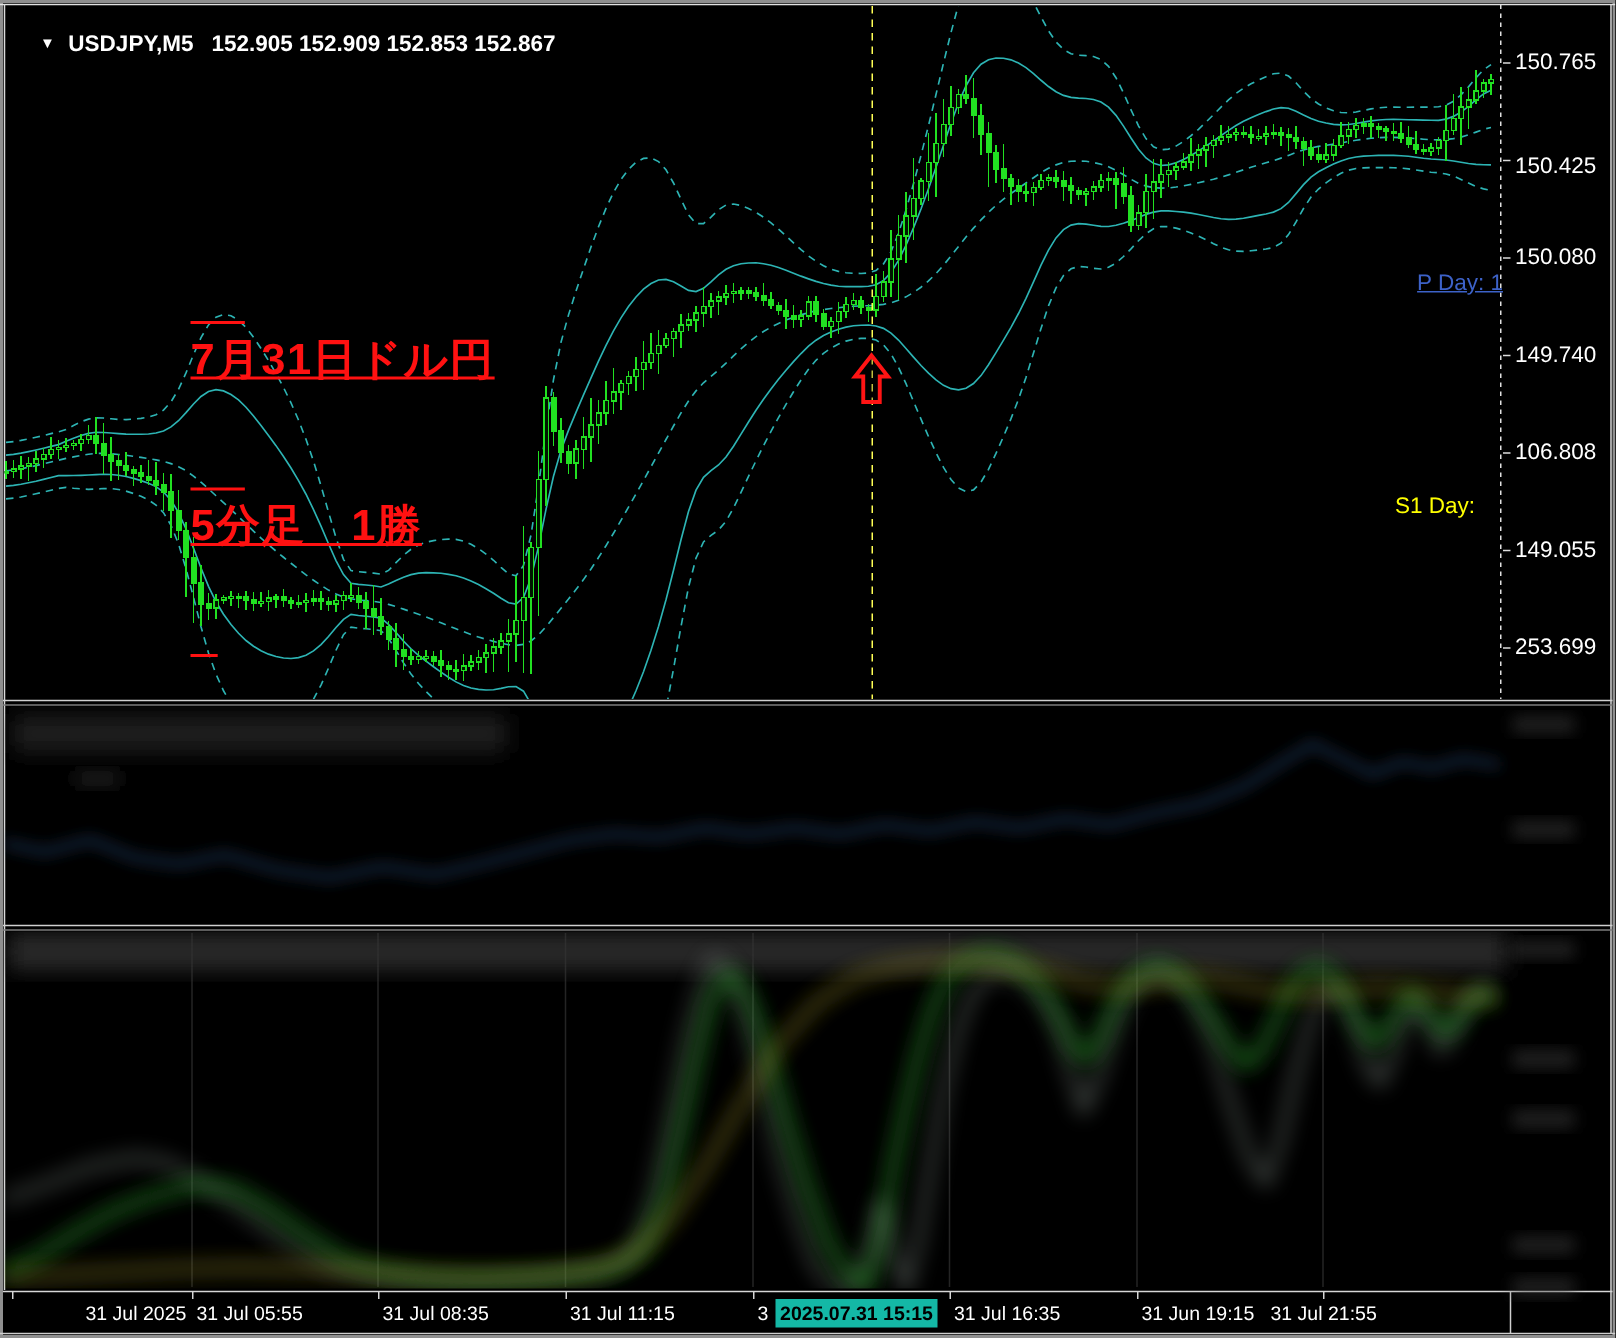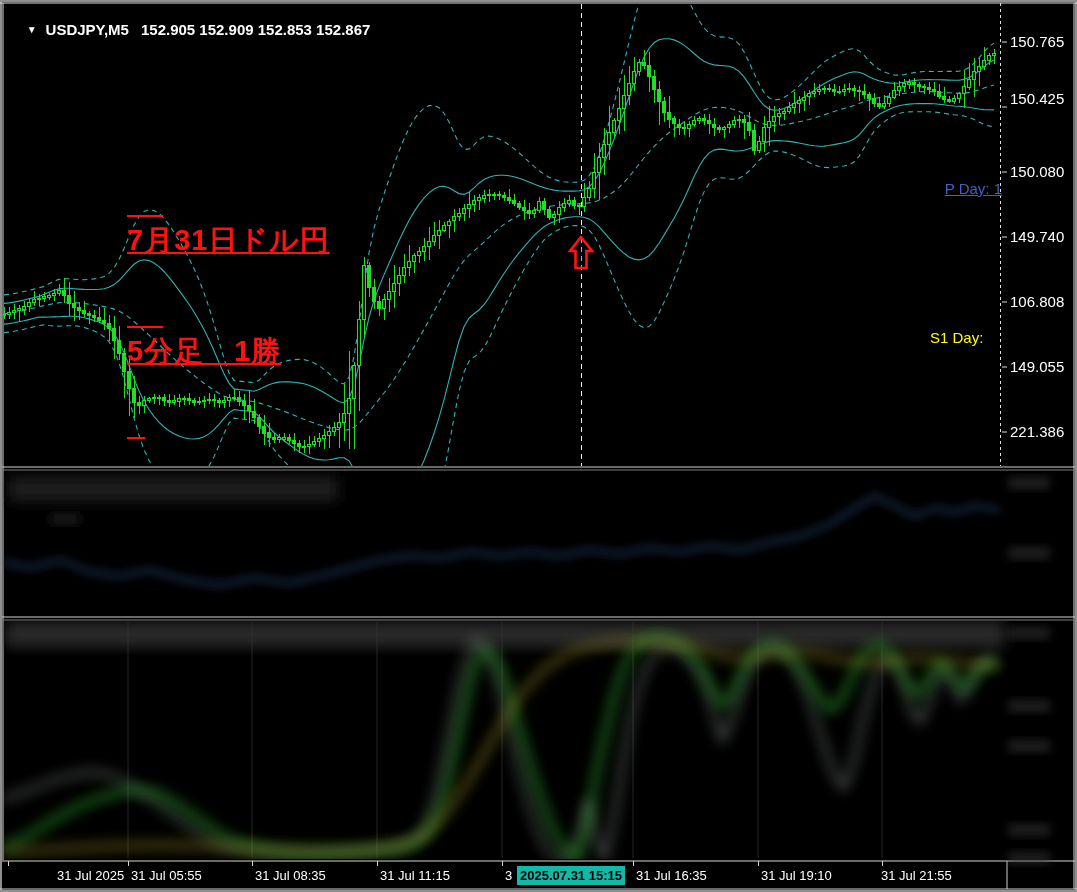--- a/index.html
+++ b/index.html
@@ -553,32 +553,32 @@
   <div class="ovl annot" id="annot" style="color: rgb(255, 17, 17);">
     <div>7月31日ドル円</div>
     <div>5分足　1勝</div>
   </div>
 
   <div class="ovl pday" id="pday" style="color: rgb(61, 98, 200); text-decoration: underline;">P Day: 1</div>
   <div class="ovl s1day" id="s1day" style="color: rgb(255, 255, 0);">S1 Day:</div>
 
   <div id="price-labels">
       <div class="price-label" style="top: 33px; color: rgb(255, 255, 255);">150.765</div>
-      <div class="price-label" style="top: 90px; color: rgb(255, 255, 255);">150.425</div>
+      <div class="price-label" style="top: 102px; color: rgb(255, 255, 255);">150.425</div>
       <div class="price-label" style="top: 163px; color: rgb(255, 255, 255);">150.080</div>
       <div class="price-label" style="top: 228px; color: rgb(255, 255, 255);">149.740</div>
       <div class="price-label" style="top: 293px; color: rgb(255, 255, 255);">106.808</div>
       <div class="price-label" style="top: 358px; color: rgb(255, 255, 255);">149.055</div>
-      <div class="price-label" style="top: 423px; color: rgb(255, 255, 255);">221.386</div>
+      <div class="price-label" style="top: 423px; color: rgb(255, 255, 255);">253.699</div>
     </div>
   <div id="time-labels">
       <div class="time-label" style="left: 11px; color: rgb(255, 255, 255); margin-left: 46px;">31 Jul 2025</div>
       <div class="time-label" style="left: 131px; color: rgb(255, 255, 255);">31 Jul 05:55</div>
       <div class="time-label" style="left: 255px; color: rgb(255, 255, 255);">31 Jul 08:35</div>
       <div class="time-label" style="left: 380px; color: rgb(255, 255, 255);">31 Jul 11:15</div>
       <div class="time-sliver" style="left: 505px; color: rgb(255, 255, 255);">3</div>
       <div class="time-label" style="left: 636px; color: rgb(255, 255, 255);">31 Jul 16:35</div>
-      <div class="time-label" style="left: 761px; color: rgb(255, 255, 255);">31 Jul 19:10</div>
-      <div class="time-label" style="left: 881px; color: rgb(255, 255, 255);">31 Jul 21:55</div>
+      <div class="time-label" style="left: 761px; color: rgb(255, 255, 255);">31 Jun 19:15</div>
+      <div class="time-label" style="left: 847px; color: rgb(255, 255, 255);">31 Jul 21:55</div>
       <div class="time-highlight" style="left: 517px; width: 108px; background: #14b8a6; color: rgb(0, 0, 0); text-align: right;">2025.07.31 15:15</div>
     </div>
 
 </div>
 
 </body></html>

